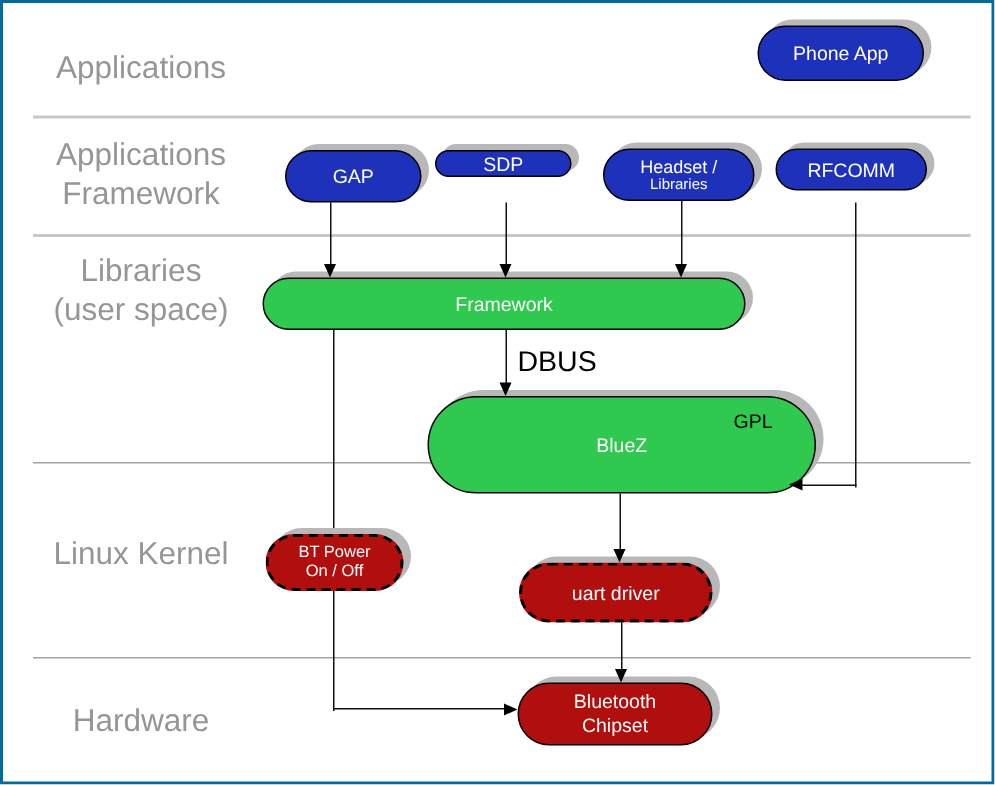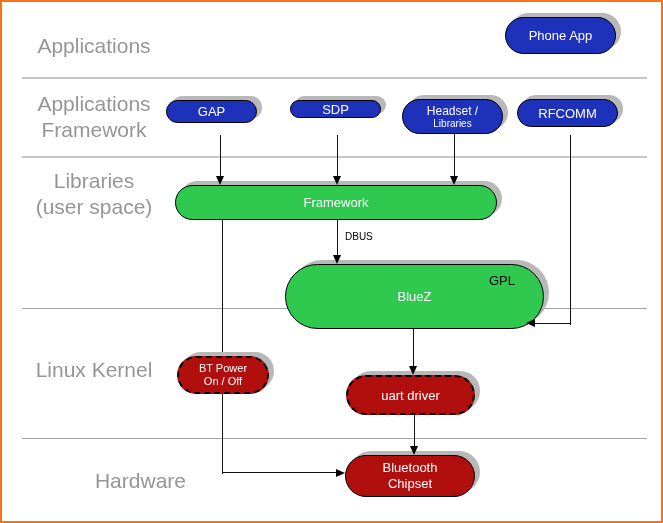--- a/index.html
+++ b/index.html
@@ -1,18 +1,18 @@
 <!DOCTYPE html>
 <html style="--app-blue: #1d31bb; --lib-green: #2fc950; --kernel-red: #b10e0e; --shadow: #b8b8b8; --label-gray: #969696;"><head>
 <meta charset="utf-8">
 <style>
   html,body { margin:0; padding:0; background:#fff; }
   .canvas {
     position:relative; width:663px; height:523px;
-    border:2px solid #f97316; box-sizing:border-box;
+    border:2px solid #0369a1; box-sizing:border-box;
     background:#fff; overflow:hidden;
     font-family:"Liberation Sans", sans-serif;
     padding-left:28px;
   }
   .layer-label {
     position:absolute; left:0; width:184px; text-align:center;
     color:var(--label-gray,#969696); font-size:21px; line-height:26px;
     z-index:1; white-space:nowrap;
   }
   .sep { position:absolute; left:20px; width:625px; height:2px; background:#c6c6c6; z-index:0; }
@@ -26,21 +26,21 @@
   .pill.blue  { background:var(--app-blue,#1d31bb); }
   .pill.green { background:var(--lib-green,#2fc950); }
   .pill.red   { background:var(--kernel-red,#b10e0e); }
   .pill.dashed { border:2px dashed #000; }
   .vline { position:absolute; width:1.4px; background:#111; z-index:1; }
   .hline { position:absolute; height:1.4px; background:#111; z-index:1; }
   .arrow { position:absolute; width:0; height:0; z-index:3; }
   .arrow.down  { border-left:4.5px solid transparent; border-right:4.5px solid transparent; border-top:9px solid #000; }
   .arrow.left  { border-top:4.5px solid transparent; border-bottom:4.5px solid transparent; border-right:9px solid #000; }
   .arrow.right { border-top:4.5px solid transparent; border-bottom:4.5px solid transparent; border-left:9px solid #000; }
-  .edge-label { position:absolute; color:#000; font-size:10px; z-index:1; }
+  .edge-label { position:absolute; color:#000; font-size:19px; z-index:1; }
   .tag { position:absolute; right:28px; top:8px; color:#000; font-size:13px; }
   .sub { font-size:10px; line-height:12px; }
   .t13 { font-size:13px; }
   .t12 { font-size:12px; line-height:14px; }
   .t11 { font-size:11px; line-height:13px; }
   .ml2 { line-height:16px; }
 </style>
 </head>
 <body>
 
@@ -58,21 +58,21 @@
     <div>Applications</div>
     <div>Framework</div>
   </div>
   <div class="layer-label" style="top:166px;">
     <div>Libraries</div>
     <div>(user space)</div>
   </div>
   <div class="layer-label" style="top:355px;">
     <div>Linux Kernel</div>
   </div>
-  <div class="layer-label" style="top:466px;text-align:right;">
+  <div class="layer-label" style="top:466px;">
     <div>Hardware</div>
   </div>
 
   <div class="vline" style="left:218px; top:133px; height:46px;"></div>
   <div class="vline" style="left:335px; top:133px; height:46px;"></div>
   <div class="vline" style="left:452px; top:131px; height:48px;"></div>
   <div class="vline" style="left:568px; top:133px; height:190px;"></div>
   <div class="hline" style="left:530px; top:321px; width:39px;"></div>
   <div class="vline" style="left:220px; top:218px; height:254px;"></div>
   <div class="hline" style="left:220px; top:470px; width:117px;"></div>
@@ -88,21 +88,21 @@
   <div class="arrow down" style="left:407px; top:364px;"></div>
   <div class="arrow down" style="left:408px; top:444px;"></div>
   <div class="arrow right" style="left:334px; top:467px;"></div>
 
   <div class="edge-label" style="left:343px; top:229px;">DBUS</div>
 
   <div class="pill blue t13" style="left:503px; top:15px; width:111px; height:37px;">
     <span>Phone App</span>
   </div>
 
-  <div class="pill blue t13" style="left:164px; top:98px; width:91px; height:23px;">
+  <div class="pill blue t13" style="left:188px; top:98px; width:91px; height:35px;">
     <span>GAP</span>
   </div>
   <div class="pill blue t13" style="left:288px; top:98px; width:91px; height:18px;">
     <span>SDP</span>
   </div>
   <div class="pill blue" style="left:400px; top:97px; width:101px; height:35px;">
     <span class="t12">Headset /</span>
     <span class="sub">Libraries</span>
   </div>
   <div class="pill blue t13" style="left:515px; top:97px; width:101px; height:28px;">

